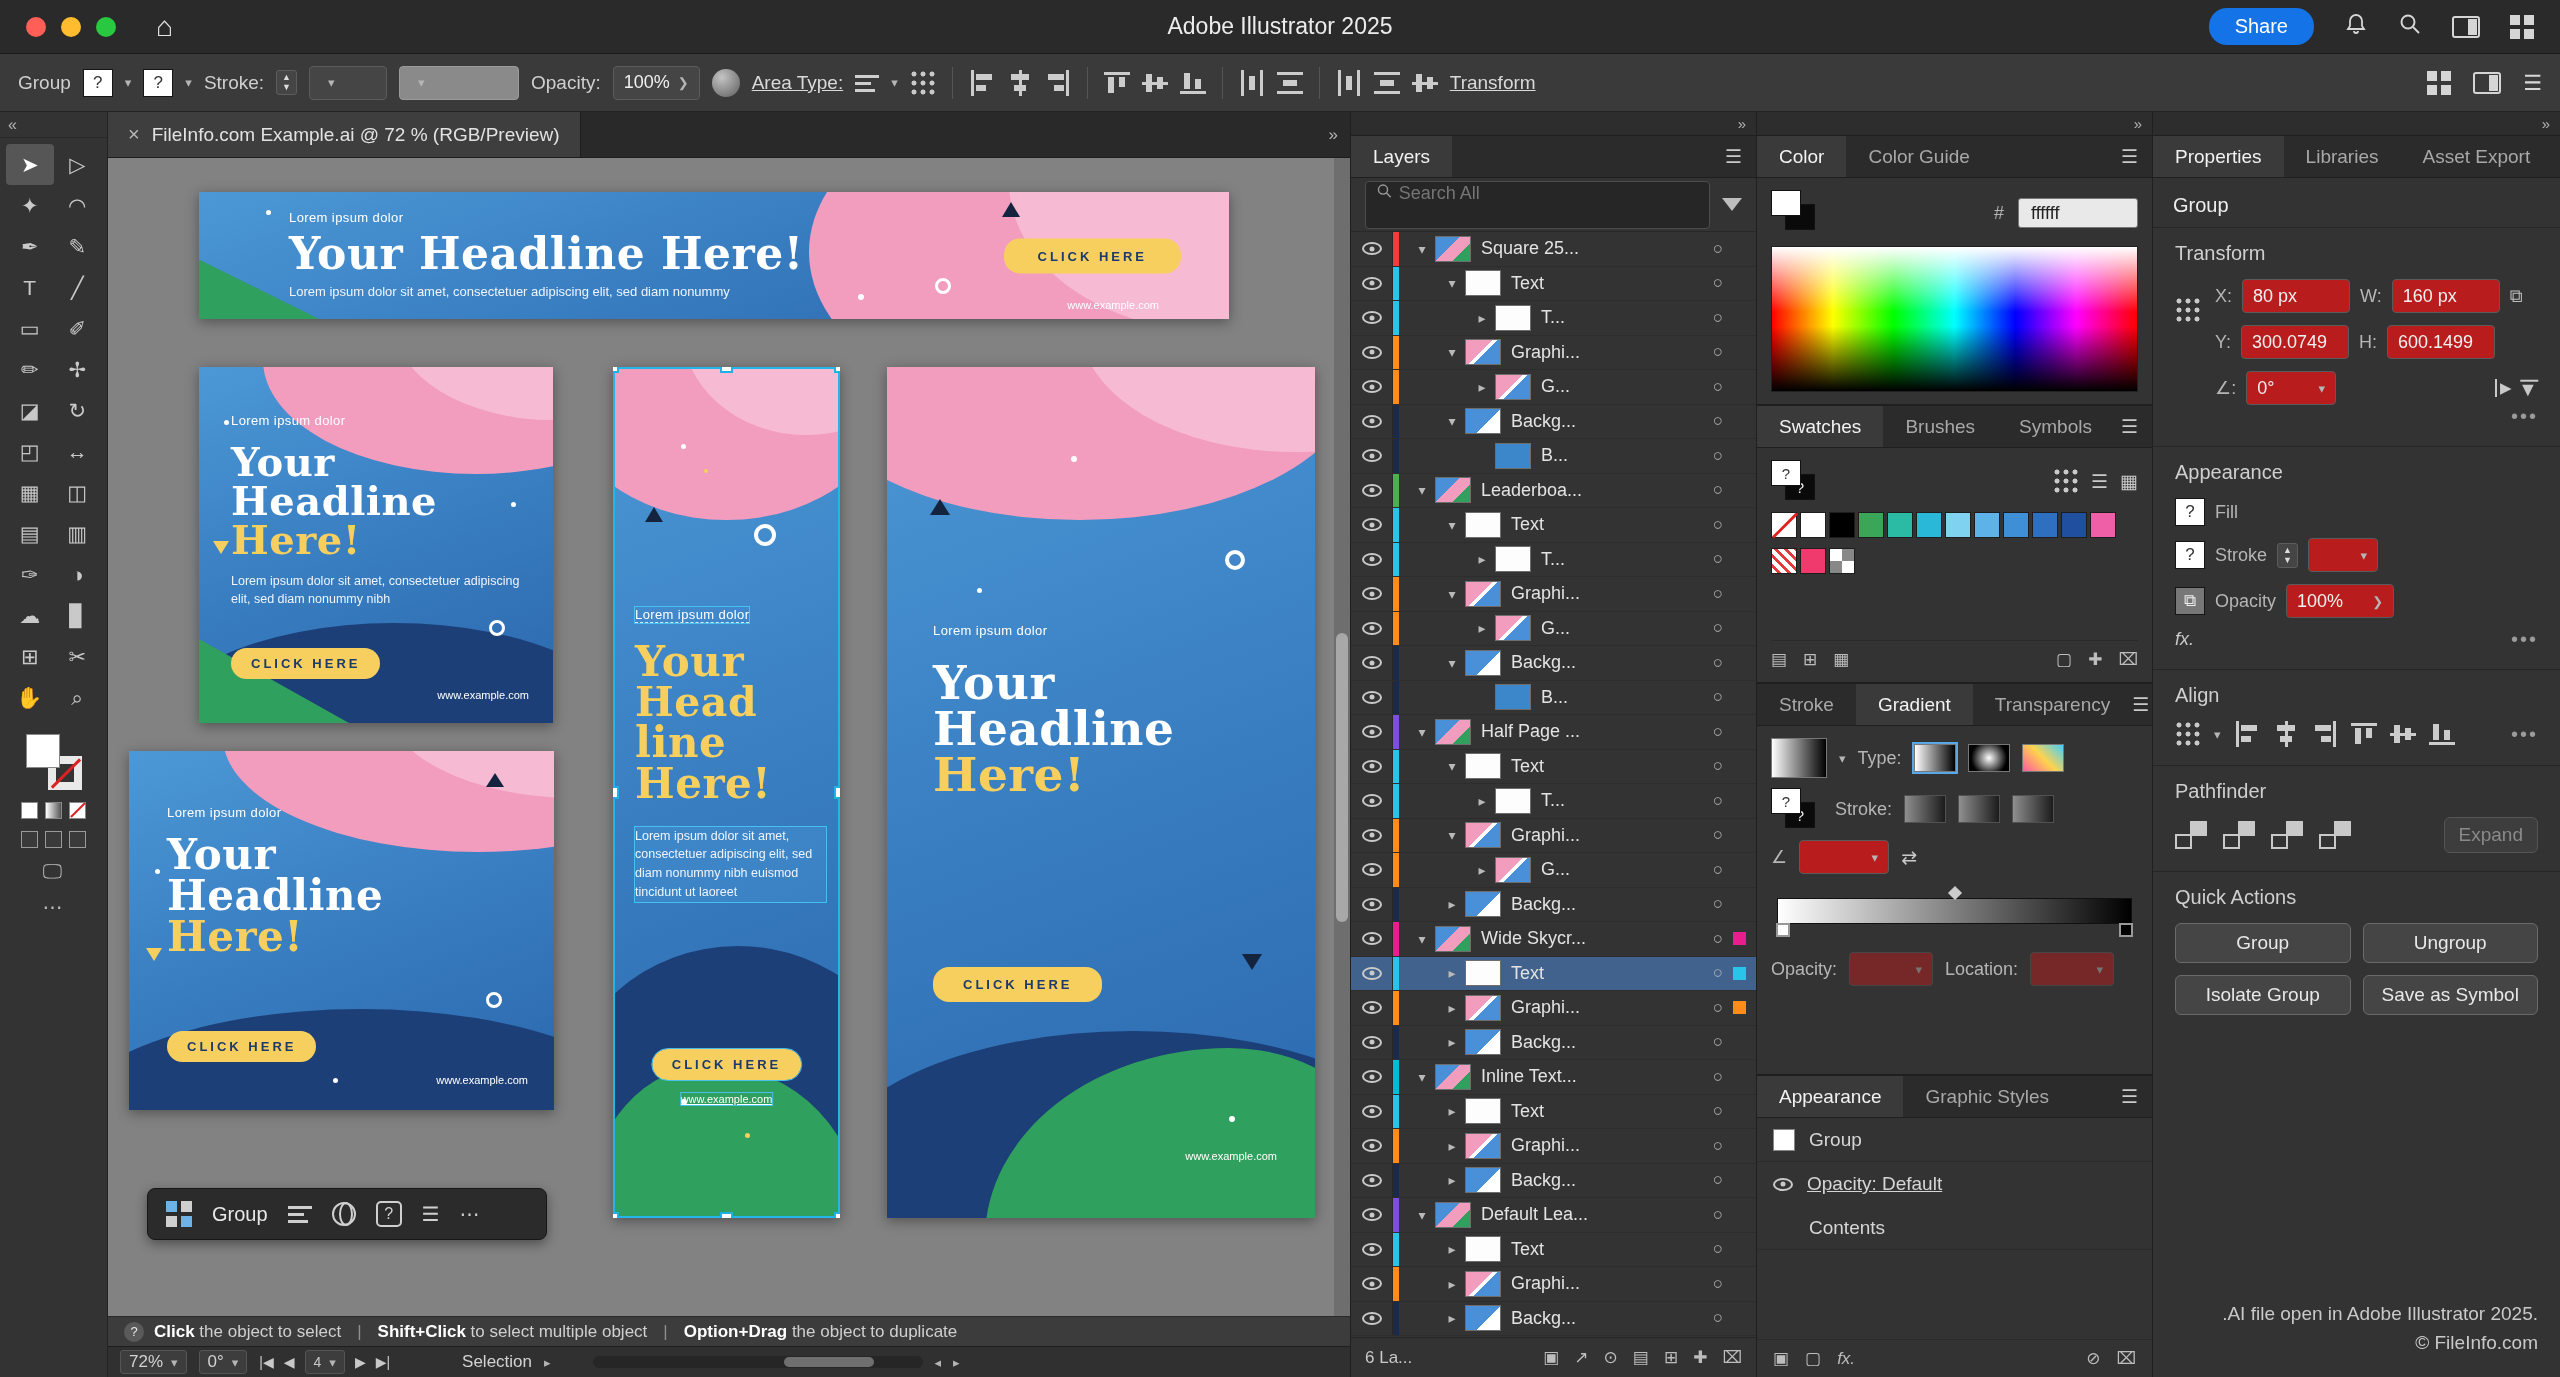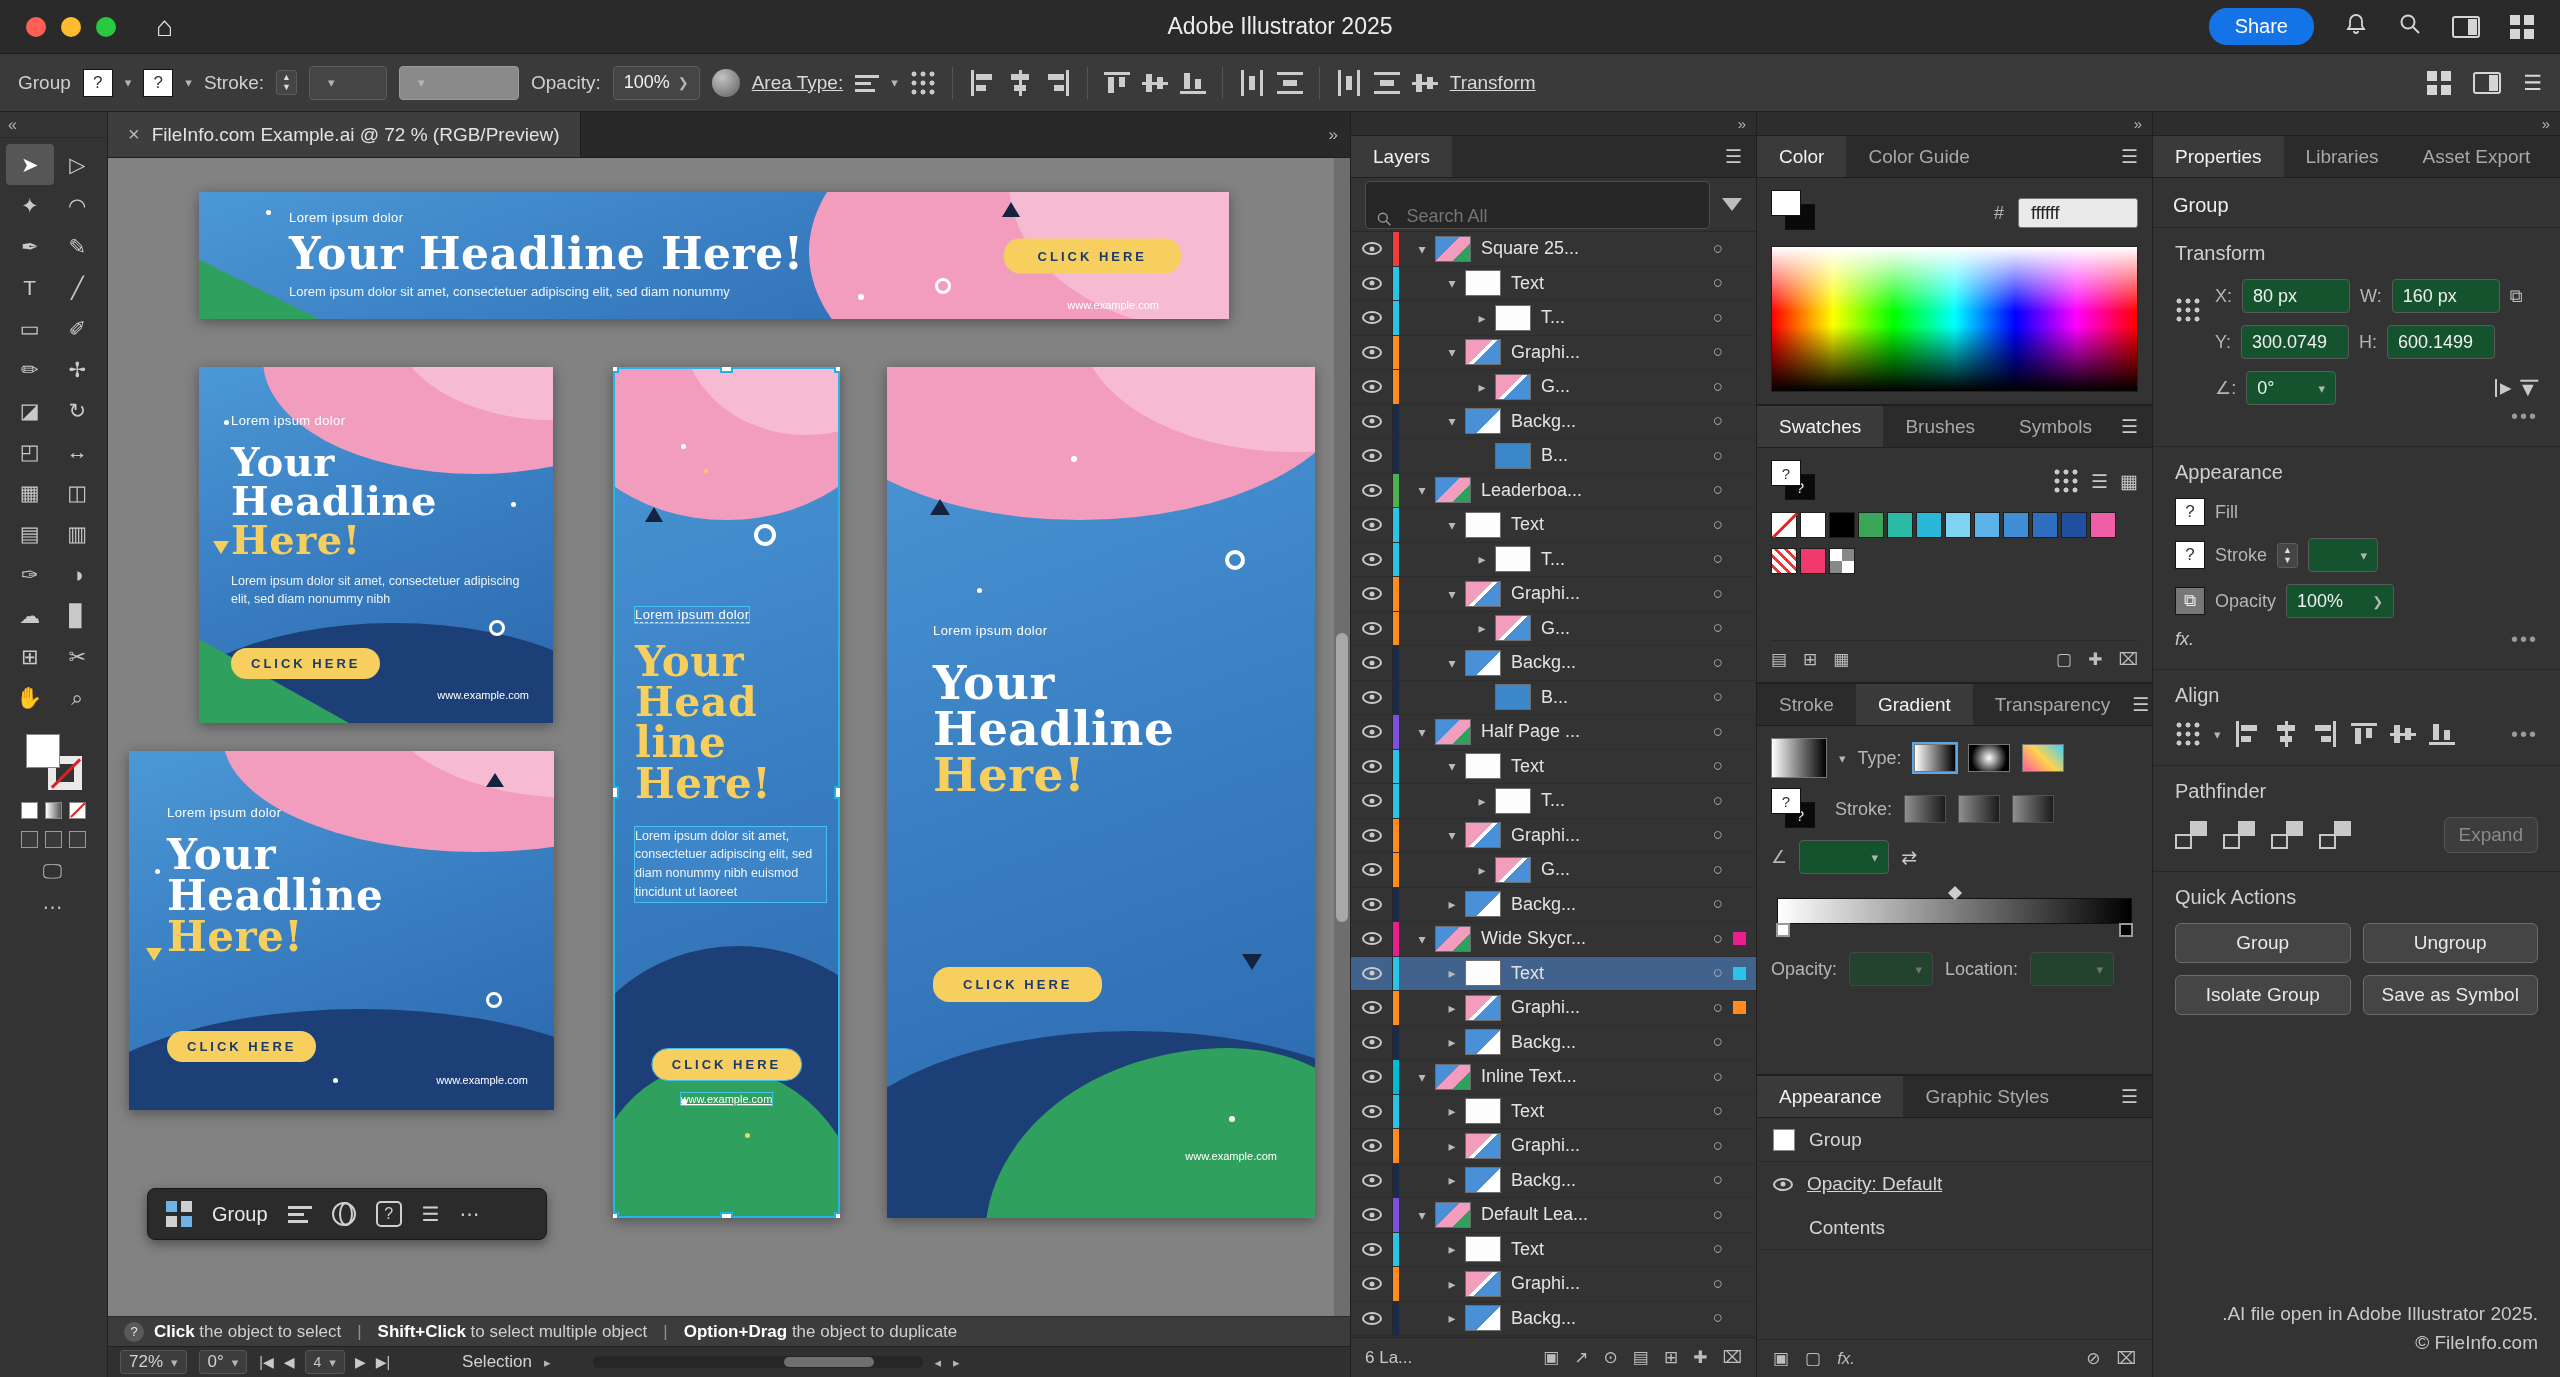--- a/index.html
+++ b/index.html
@@ -163,21 +163,21 @@
              padding:0 10px;color:#b5b5b5;font-size:15px;border-bottom:1px solid #1f1f1f}
   .ptabs{height:42px;background:#2b2b2b;display:flex;align-items:stretch;border-bottom:1px solid #1f1f1f}
   .ptab{display:flex;align-items:center;padding:0 22px;font-size:19px;color:#a8a8a8;cursor:pointer}
   .ptab.active{background:#3a3a3a;color:#f2f2f2}
   .pmenu{margin-left:auto;align-self:center;padding-right:14px;color:#c9c9c9;font-size:19px}
 
   
   .layerscol{width:406px;background:#333;border-left:1px solid #1f1f1f;display:flex;flex-direction:column}
   .searchrow{height:54px;display:flex;align-items:center;gap:12px;padding:0 14px;border-bottom:1px solid #282828}
   .searchfield{flex:1;height:48px;background:#262626;border:1px solid #4c4c4c;border-radius:4px;display:flex;
-               align-items:flex-end;gap:12px;padding:0 10px}
+               align-items:flex-start;gap:4px;padding:0 10px}
   .searchfield input{background:transparent;border:0;outline:none;color:#cfcfcf;font-size:18px;width:100%;
                      font-family:"Liberation Sans",sans-serif}
   .funnel{width:0;height:0;border-left:10px solid transparent;border-right:10px solid transparent;
           border-top:13px solid #bdbdbd}
   .layerrows{flex:1;overflow:hidden}
   .lrow{height:34.5px;display:flex;align-items:center;font-size:18px;color:#e3e3e3;border-bottom:1px solid #2d2d2d;cursor:pointer}
   .lrow.selected{background:#40628c}
   .eyebox{width:42px;display:flex;justify-content:center;align-items:center;align-self:stretch;border-right:1px solid #282828}
   .eye{width:20px;height:13px;border:2px solid #c9c9c9;border-radius:50%;position:relative;display:inline-block}
   .eye::after{content:"";position:absolute;width:5px;height:5px;background:#c9c9c9;border-radius:50%;
@@ -237,21 +237,21 @@
   .ap-row{display:flex;align-items:center;gap:14px;height:44px;padding:0 16px;border-bottom:1px solid #2c2c2c;font-size:19px}
   .ap-chip{width:22px;height:22px;background:#fff;border:1px solid #888}
 
   
   .propscol{width:408px;background:#333;border-left:1px solid #1f1f1f;display:flex;flex-direction:column}
   .ctxtitle{padding:16px 20px 10px;font-size:20px;color:#eee}
   .psec{padding:14px 22px 18px;border-top:1px solid #262626}
   .psec h4{margin:0 0 14px;font-size:20px;font-weight:normal;color:#cfcfcf}
   .trow{display:flex;align-items:center;gap:10px;margin-bottom:12px}
   .plabel{color:#b5b5b5;font-size:18px}
-  .pfield{display:inline-flex;align-items:center;justify-content:space-between;background:#14532d;
+  .pfield{display:inline-flex;align-items:center;justify-content:space-between;background:#b91c1c;
           border:1px solid #5a5a5a;border-radius:4px;height:34px;padding:0 10px;color:#f0f0f0;
           font-size:18px;min-width:108px}
   .chain{font-size:18px;color:#bdbdbd}
   .moredots{color:#9a9a9a;font-size:20px;letter-spacing:2px;text-align:right}
   .btn{background:#454545;border:1px solid #6a6a6a;border-radius:6px;height:40px;display:flex;align-items:center;
        justify-content:center;font-size:19px;color:#e8e8e8;cursor:pointer;padding:0 14px}
   .btn.disabled{color:#8a8a8a;border-color:#555;background:#3d3d3d}
   .qa-grid{display:grid;grid-template-columns:1fr 1fr;gap:12px}
   .qa-grid .wide{grid-column:1/3}
   .pf{width:32px;height:28px;position:relative;display:inline-block}

